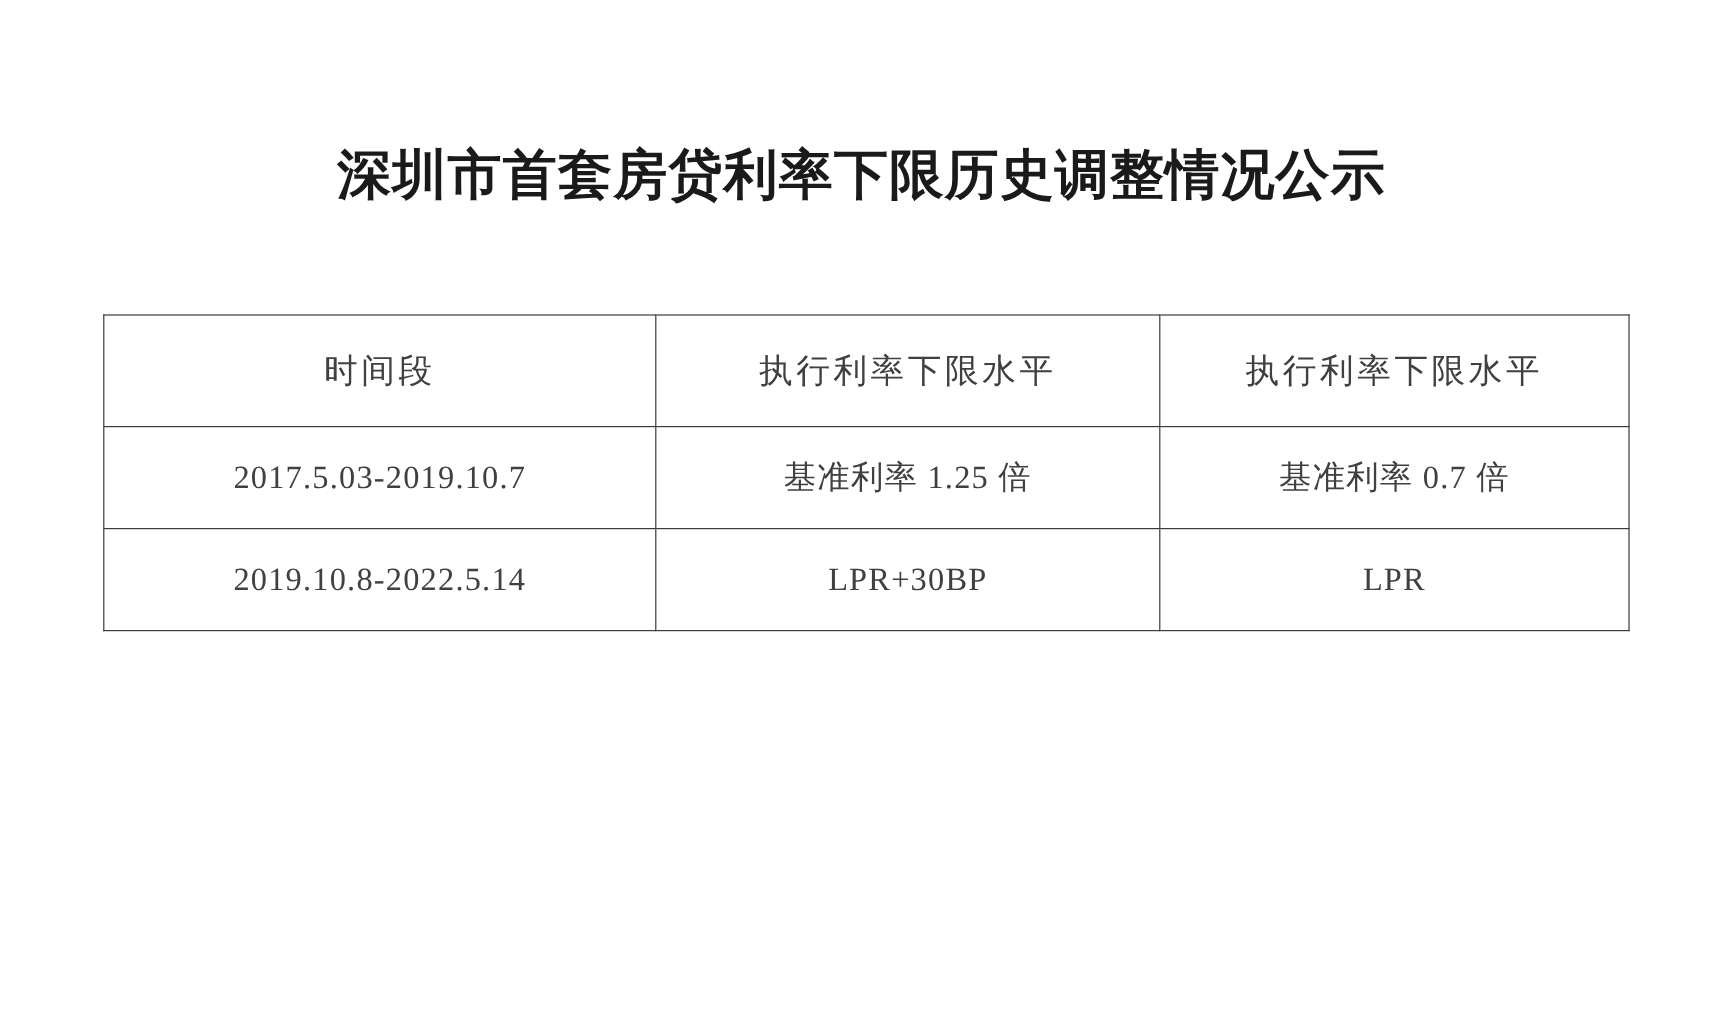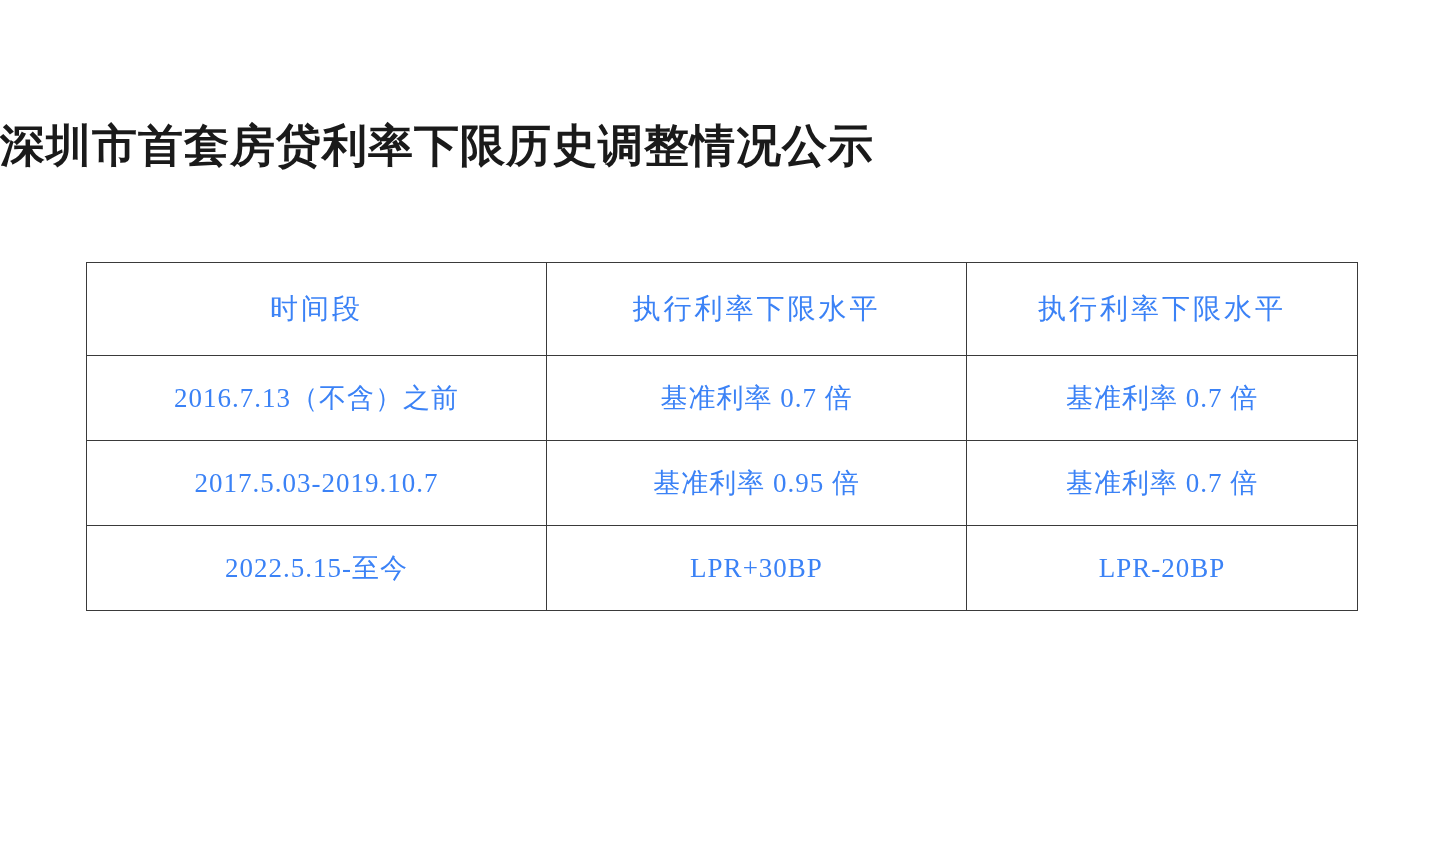--- a/index.html
+++ b/index.html
@@ -14,21 +14,21 @@
     color: #000000;
     overflow: hidden;
   }
   .page {
     position: relative;
     width: 1436px;
     height: 862px;
     box-sizing: border-box;
   }
   .doc-title {
-    text-align: left;
+    text-align: center;
     font-family: "Liberation Sans", sans-serif;
     font-weight: bold;
     font-size: 45px;
     letter-spacing: 1px;
     color: #1a1a1a;
     margin: 0;
     padding-top: 118px;
     line-height: 1.25;
   }
   .table-wrap {
@@ -40,21 +40,21 @@
   table.rate-table {
     border-collapse: collapse;
     width: 100%;
     table-layout: fixed;
   }
   table.rate-table td {
     border: 1px solid #3a3a3a;
     text-align: center;
     vertical-align: middle;
     font-size: 27px;
-    color: #3b82f6;
+    color: #404040;
     font-family: "Liberation Serif", serif;
     padding: 0 6px;
     letter-spacing: 1px;
   }
   table.rate-table tr.head-row td {
     height: 92px;
     font-size: 28px;
     letter-spacing: 3px;
   }
   table.rate-table tr.body-row td {
@@ -78,31 +78,26 @@
         <col class="c2">
         <col class="c3">
       </colgroup>
       <tbody>
         <tr class="head-row">
           <td>时间段</td>
           <td>执行利率下限水平</td>
           <td>执行利率下限水平</td>
         </tr>
         <tr class="body-row">
-          <td>2016.7.13（不含）之前</td>
-          <td>基准利率 0.7 倍</td>
+          <td>2017.5.03-2019.10.7</td>
+          <td>基准利率 1.25 倍</td>
           <td>基准利率 0.7 倍</td>
         </tr>
         <tr class="body-row">
-          <td>2017.5.03-2019.10.7</td>
-          <td>基准利率 0.95 倍</td>
-          <td>基准利率 0.7 倍</td>
-        </tr>
-        <tr class="body-row">
-          <td>2022.5.15-至今</td>
+          <td>2019.10.8-2022.5.14</td>
           <td>LPR+30BP</td>
-          <td>LPR-20BP</td>
+          <td>LPR</td>
         </tr>
       </tbody>
     </table>
   </div>
 
 </div>
 
 </body></html>

